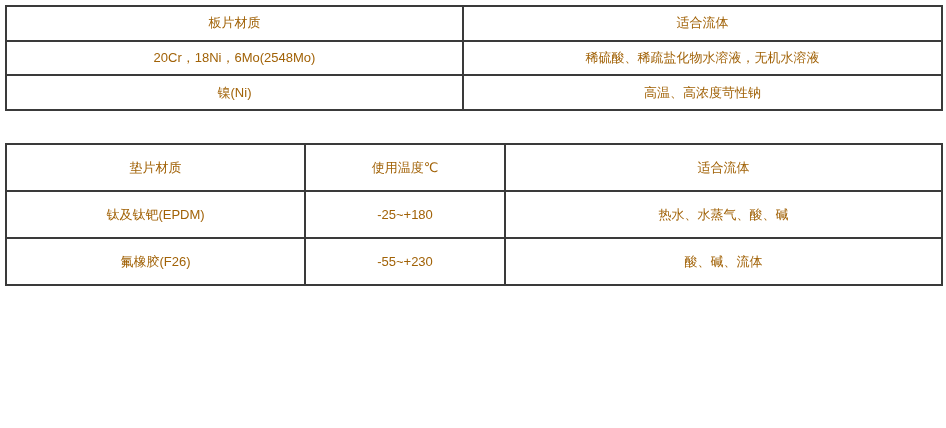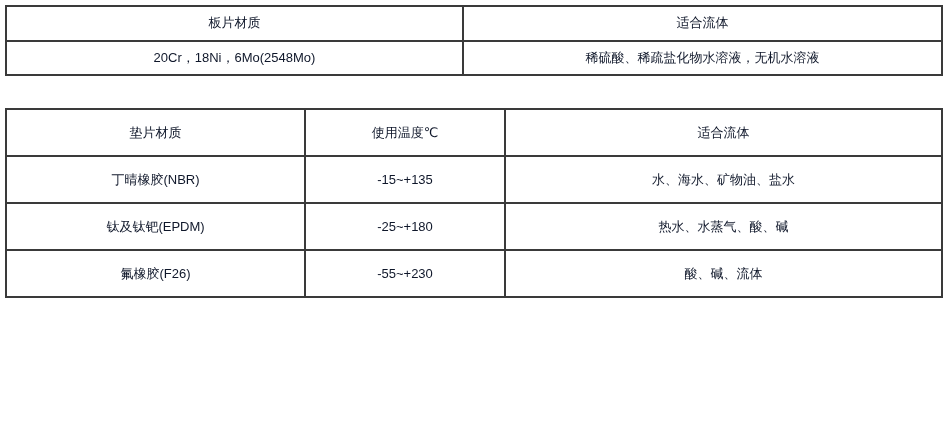--- a/index.html
+++ b/index.html
@@ -8,21 +8,21 @@
     background: #ffffff;
     width: 946px;
   }
   .page {
     box-sizing: border-box;
     width: 946px;
     height: 428px;
     padding: 5px 5px 0 5px;
     font-family: "Liberation Sans", "DejaVu Sans", sans-serif;
     font-size: 13px;
-    color: #0f172a;
+    color: #a16207;
     background: #ffffff;
   }
   table.spec {
     border-collapse: collapse;
     table-layout: fixed;
     width: 936px;
     background: #ffffff;
   }
   table.spec th,
   table.spec td {
@@ -52,43 +52,42 @@
       <tr>
         <th>板片材质</th>
         <th>适合流体</th>
       </tr>
     </thead>
     <tbody>
       <tr>
         <td>20Cr，18Ni，6Mo(2548Mo)</td>
         <td>稀硫酸、稀疏盐化物水溶液，无机水溶液</td>
       </tr>
+      <tr>
+        <td>镍(Ni)</td>
+        <td>高温、高浓度苛性钠</td>
+      </tr>
     </tbody>
   </table>
 
   <table class="spec" id="gasket-table">
     <colgroup>
       <col style="width:299px">
       <col style="width:200px">
       <col style="width:437px">
     </colgroup>
     <thead>
       <tr>
         <th>垫片材质</th>
         <th>使用温度℃</th>
         <th>适合流体</th>
       </tr>
     </thead>
     <tbody>
       <tr>
-        <td>丁晴橡胶(NBR)</td>
-        <td>-15~+135</td>
-        <td>水、海水、矿物油、盐水</td>
-      </tr>
-      <tr>
         <td>钛及钛钯(EPDM)</td>
         <td>-25~+180</td>
         <td>热水、水蒸气、酸、碱</td>
       </tr>
       <tr>
         <td>氟橡胶(F26)</td>
         <td>-55~+230</td>
         <td>酸、碱、流体</td>
       </tr>
     </tbody>

